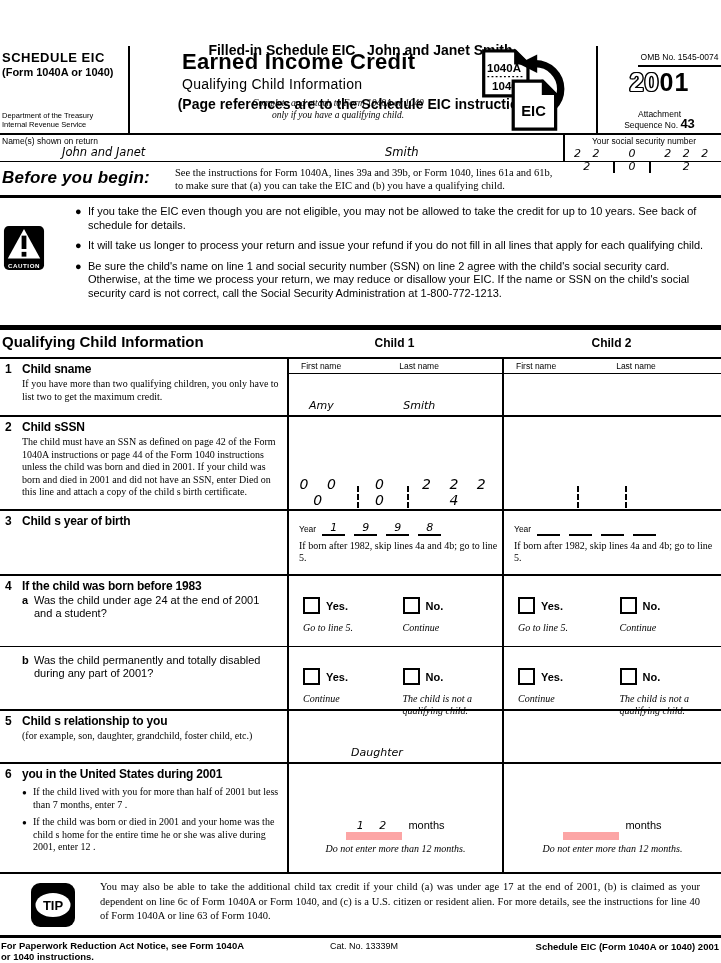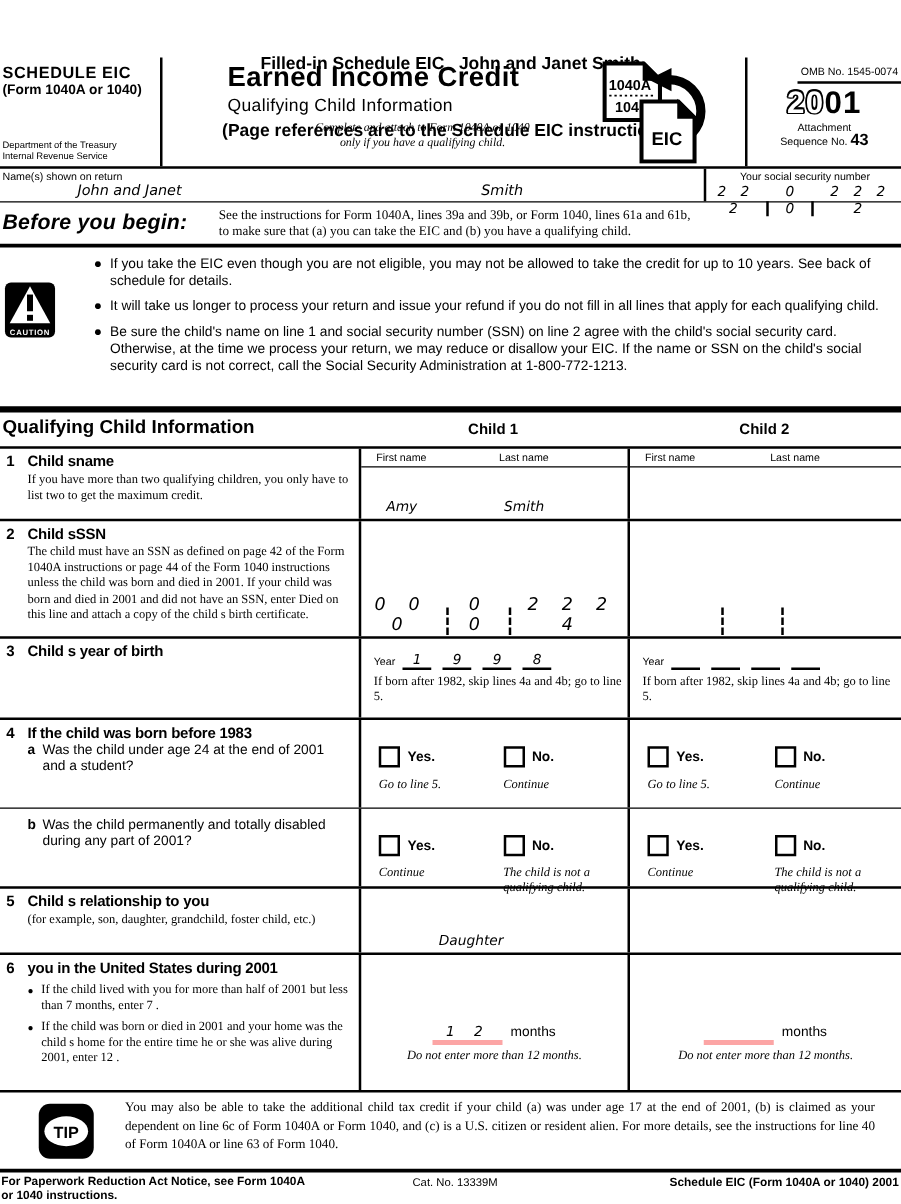--- a/index.html
+++ b/index.html
@@ -23,21 +23,21 @@
   .dept { position:absolute; bottom:4px; left:2px; font-size:7.5px; line-height:9px; }
   .fh-center { flex:1; border-right:2px solid #000; position:relative; padding-top:3px; }
   .eic-title { font-size:22px; font-weight:bold; margin-left:52px; letter-spacing:0.3px; }
   .eic-sub { font-size:14px; margin-left:52px; margin-top:1px; letter-spacing:0.3px; }
   .attach-note { position:absolute; left:108px; top:52px; width:200px; font-size:9.5px; line-height:11.5px; font-style:italic; font-family:"Liberation Serif", serif; text-align:center; }
   .attach-icon { position:absolute; right:4px; top:2px; }
   .fh-right { width:123px; display:flex; flex-direction:column; }
   .omb { font-size:8.5px; text-align:center; padding:6px 2px 3px 2px; border-bottom:2px solid #000;margin-left:40px; }
   .year { font-size:25px; font-weight:bold; text-align:center; line-height:26px; margin-top:2px; letter-spacing:1px; }
   .yr-outline { color:#fff; text-shadow:-1.4px 0 #000, 1.4px 0 #000, 0 -1.4px #000, 0 1.4px #000, -1px -1px #000, 1px 1px #000, -1px 1px #000, 1px -1px #000; }
-  .attach-seq { font-size:8.5px; line-height:10px; text-align:center; margin-top:2px; }
+  .attach-seq { font-size:8.5px; line-height:10px; text-align:center; margin-top:14px; }
   .seq-no { font-size:13px; font-weight:bold; }
 
   
   .name-row { height:28px; border-top:2px solid #000; display:flex; }
   .nr-left { flex:1; position:relative; border-right:2px solid #000; }
   .nr-label { font-size:8.5px; padding:1px 0 0 2px; }
   .nr-first { position:absolute; left:62px; bottom:2px; font-size:11.5px; }
   .nr-last { position:absolute; left:385px; bottom:2px; font-size:11.5px; }
   .nr-right { width:156px; text-align:center; }
   .ssn-line { display:flex; justify-content:center; align-items:flex-end; margin-top:1px; font-size:11px; }
@@ -106,21 +106,21 @@
   .cb-note { font-family:"Liberation Serif", serif; font-style:italic; font-size:10px; line-height:11.5px; margin-top:8px; max-width:92px; }
 
   .r5 { height:53px; }
   .rel-val { position:absolute; bottom:3px; left:62px; font-size:11px; }
 
   .r6 { height:110px; }
   .r6 .lnote { position:relative; padding-left:11px; margin-top:5px; }
   .r6 .lnote .blt { position:absolute; left:0; top:1px; font-size:8px; }
   .months-block { position:absolute; top:55px; width:100%; text-align:center; }
   .months-line { font-size:11px; }
-  .months-val { display:inline-block; min-width:56px; border-bottom:4px solid #fca5a5; text-align:center; letter-spacing:6px; font-size:11px; line-height:13px; }
+  .months-val { display:inline-block; min-width:56px; border-bottom:8px solid #fca5a5; text-align:center; letter-spacing:6px; font-size:11px; line-height:13px; }
   .months-lab { font-size:11px; margin-left:6px; font-family:"Liberation Sans", sans-serif; font-style:normal; }
   .months-note { font-family:"Liberation Serif", serif; font-style:italic; font-size:10px; margin-top:3px; }
 
   
   .tip-sec { height:61px; position:relative; }
   .tip-icon { position:absolute; left:30px; top:8px; }
   .tip-text { position:absolute; left:100px; top:6px; width:600px; font-family:"Liberation Serif", serif; font-size:10.5px; line-height:14.5px; text-align:justify; }
 
   
   .footer { height:27px; border-top:3px solid #000; position:relative; font-size:9.5px; }

